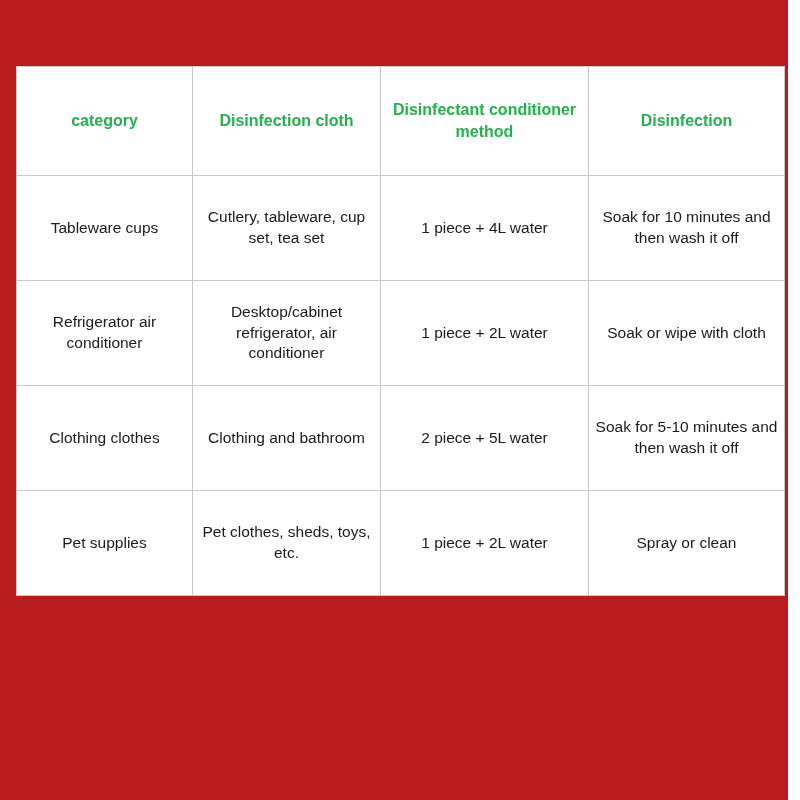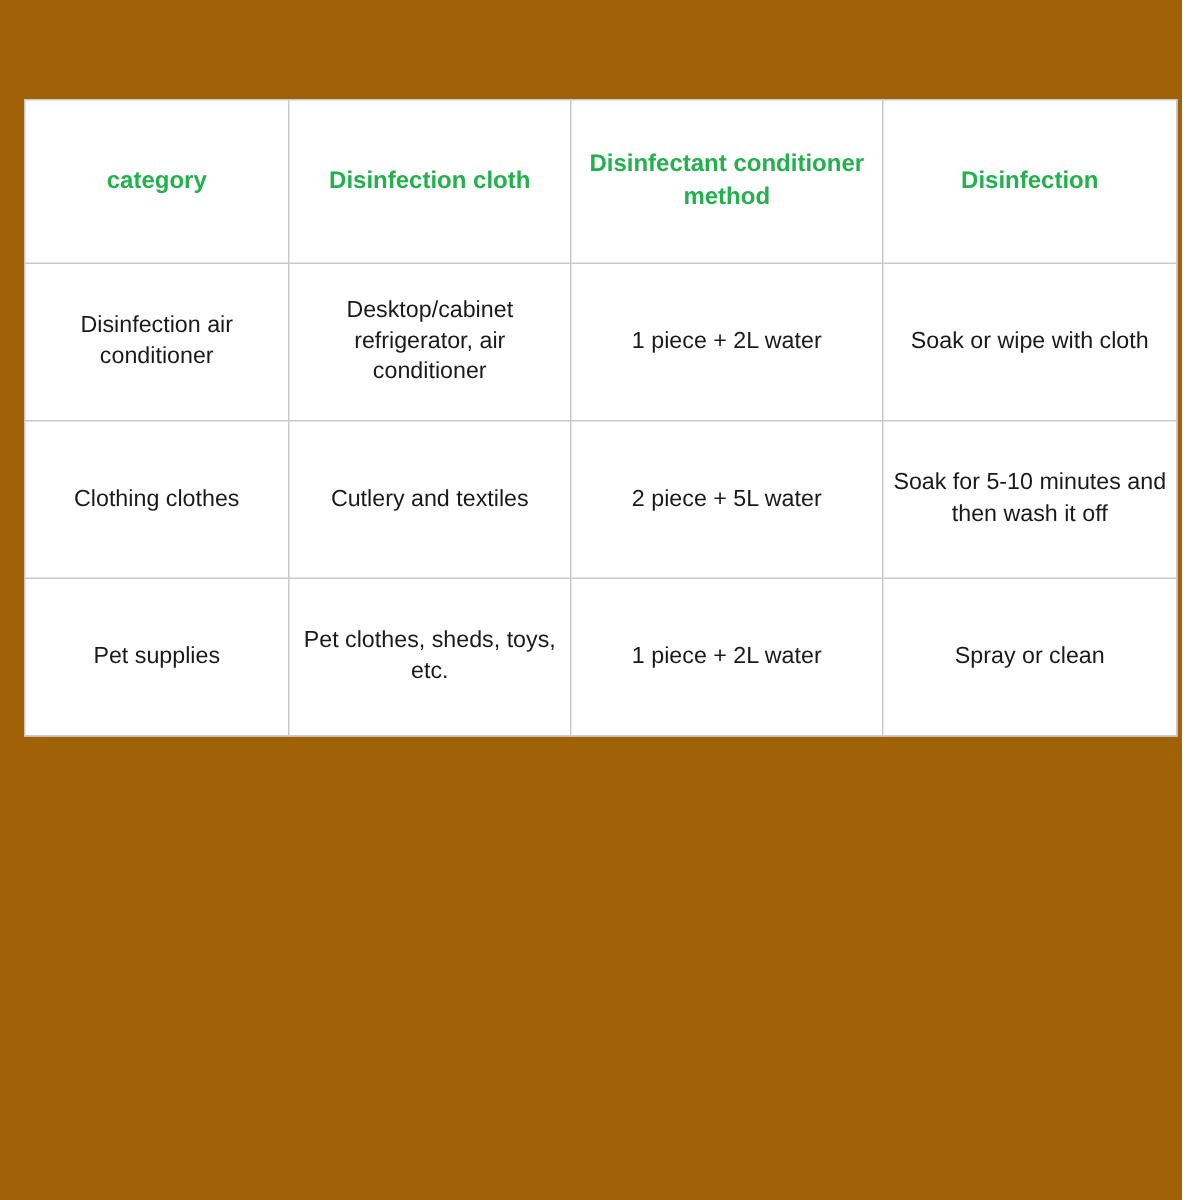--- a/index.html
+++ b/index.html
@@ -7,21 +7,21 @@
     padding: 0;
     width: 800px;
     height: 800px;
     background: #ffffff;
     font-family: "Liberation Sans", sans-serif;
   }
   #page {
     position: relative;
     width: 788px;
     height: 800px;
-    background: #a16207;
+    background: #b91c1c;
     box-sizing: border-box;
   }
   .table-wrap {
     position: absolute;
     left: 16px;
     top: 66px;
     width: 768px;
   }
   table.disinfection-table {
     border-collapse: collapse;
@@ -69,28 +69,34 @@
       <thead>
         <tr>
           <th>category</th>
           <th>Disinfection cloth</th>
           <th>Disinfectant conditioner method</th>
           <th>Disinfection</th>
         </tr>
       </thead>
       <tbody>
         <tr>
-          <td>Disinfection air conditioner</td>
+          <td>Tableware cups</td>
+          <td>Cutlery, tableware, cup set, tea set</td>
+          <td>1 piece + 4L water</td>
+          <td>Soak for 10 minutes and then wash it off</td>
+        </tr>
+        <tr>
+          <td>Refrigerator air conditioner</td>
           <td>Desktop/cabinet refrigerator, air conditioner</td>
           <td>1 piece + 2L water</td>
           <td>Soak or wipe with cloth</td>
         </tr>
         <tr>
           <td>Clothing clothes</td>
-          <td>Cutlery and textiles</td>
+          <td>Clothing and bathroom</td>
           <td>2 piece + 5L water</td>
           <td>Soak for 5-10 minutes and then wash it off</td>
         </tr>
         <tr>
           <td>Pet supplies</td>
           <td>Pet clothes, sheds, toys, etc.</td>
           <td>1 piece + 2L water</td>
           <td>Spray or clean</td>
         </tr>
       </tbody>

